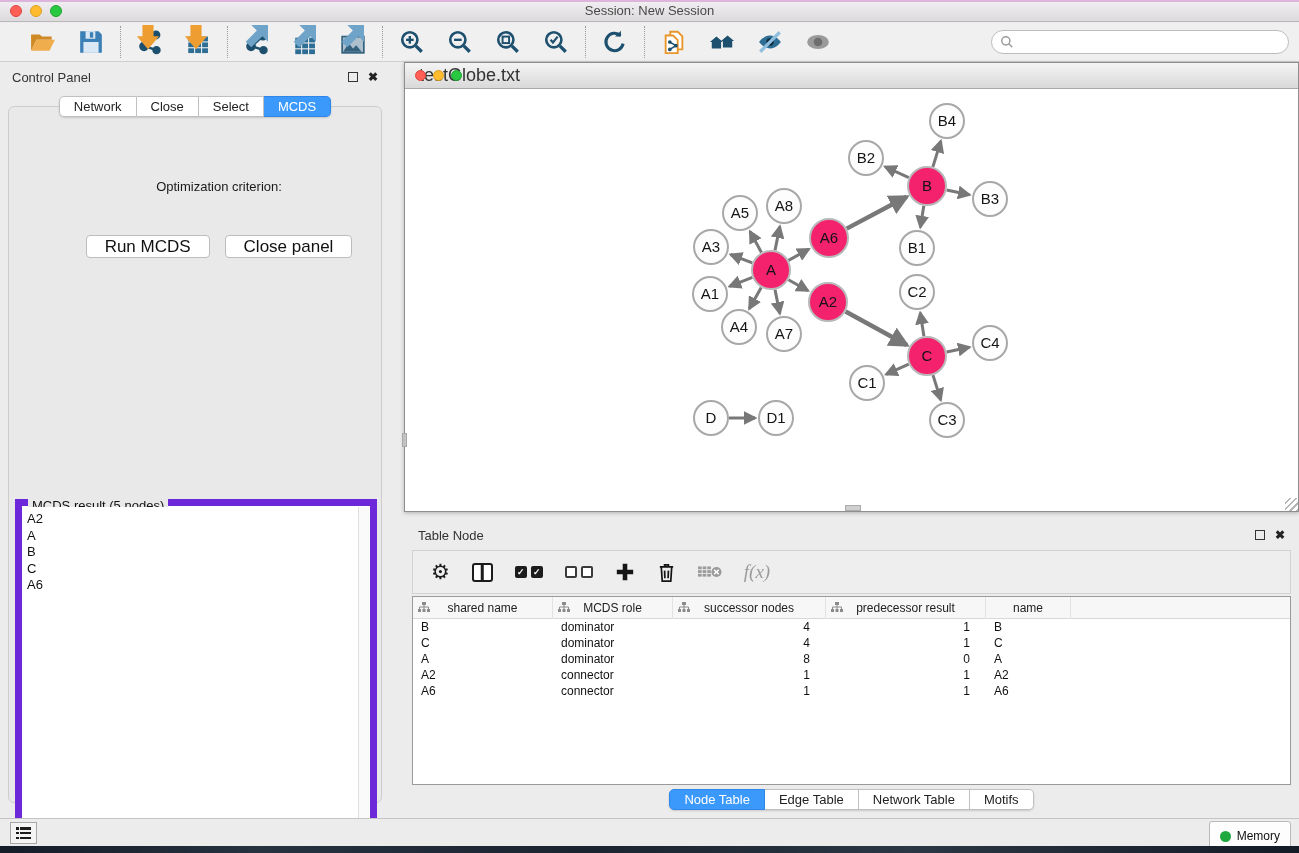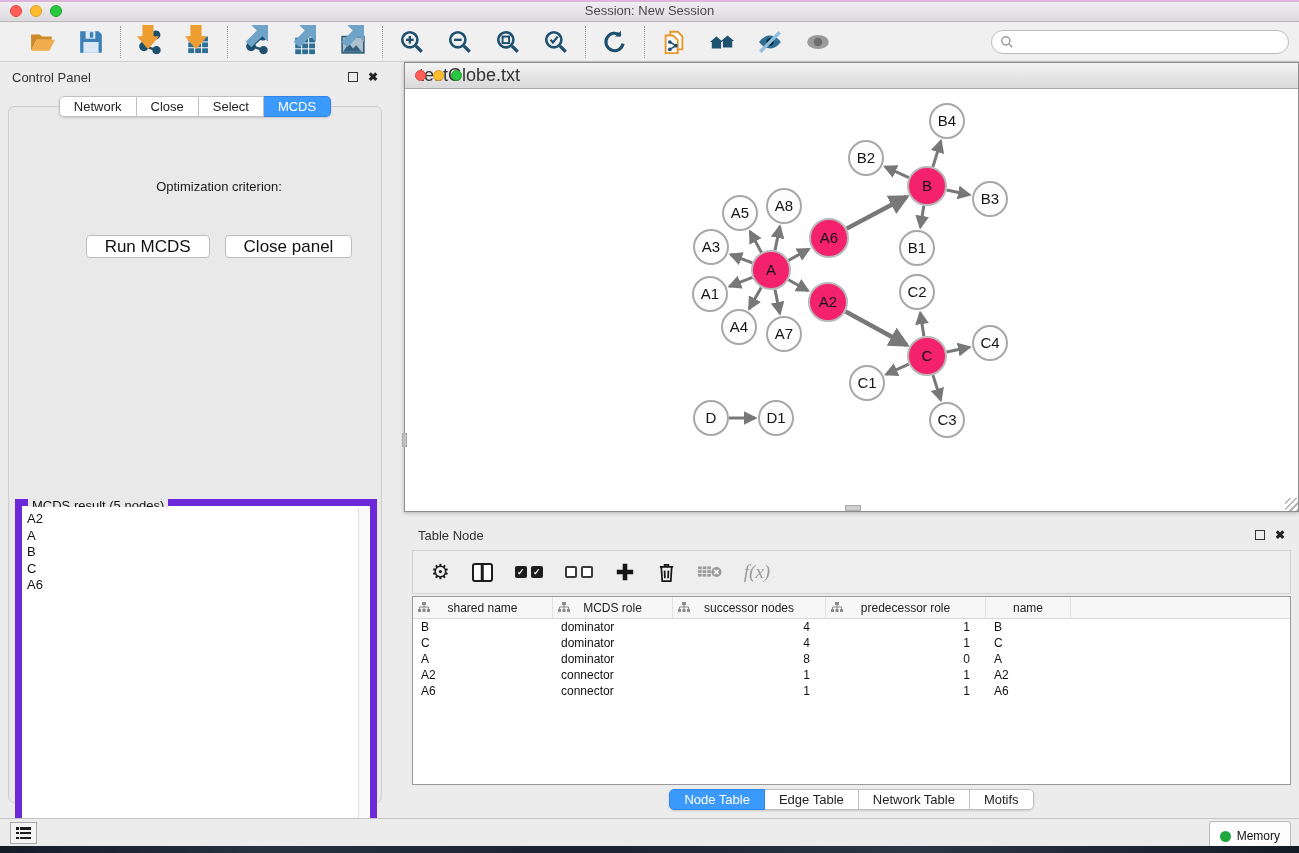--- a/index.html
+++ b/index.html
@@ -534,21 +534,21 @@
         <div class="th" style="width: 160px;">
           <svg class="tree-ic" width="12" height="11" viewBox="0 0 12 11">
             <g fill="#8b8b8b">
               <rect x="4" y="0" width="4" height="3"></rect>
               <rect x="0" y="7" width="3" height="3"></rect>
               <rect x="4.5" y="7" width="3" height="3"></rect>
               <rect x="9" y="7" width="3" height="3"></rect>
             </g>
             <path d="M6 3v2M1.5 7V5h9v2M6 5v2" stroke="#8b8b8b" stroke-width="1" fill="none"></path>
           </svg>
-          <span>predecessor role</span>
+          <span>predecessor result</span>
         </div>
         <div class="th" style="width: 85px;">
           <span>name</span>
         </div>
       </div>
     <div id="table-body">
         <div class="tr">
           <div class="td" style="width: 140px;">B</div>
           <div class="td" style="width: 120px;">dominator</div>
           <div class="td right" style="width: 153px;">4</div>

